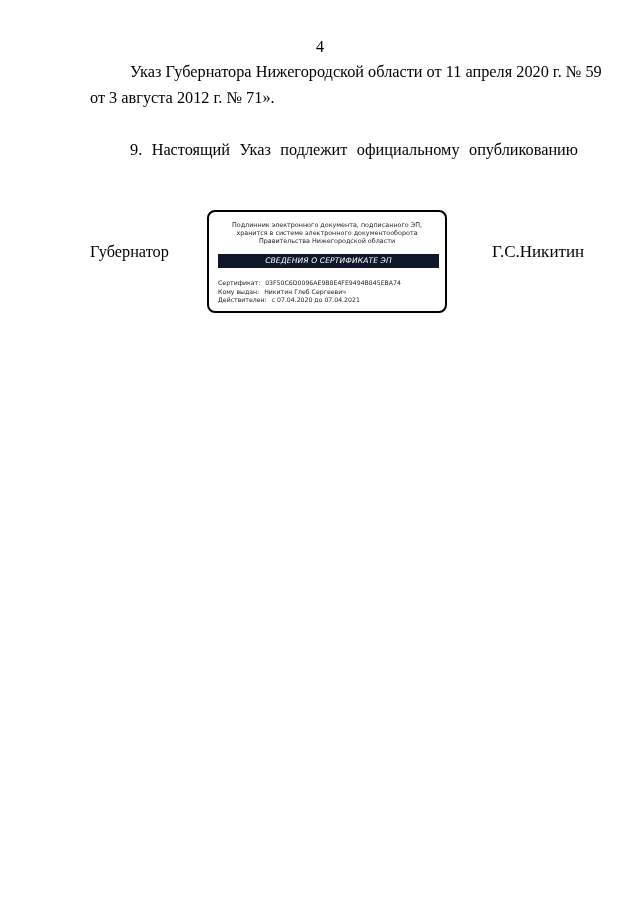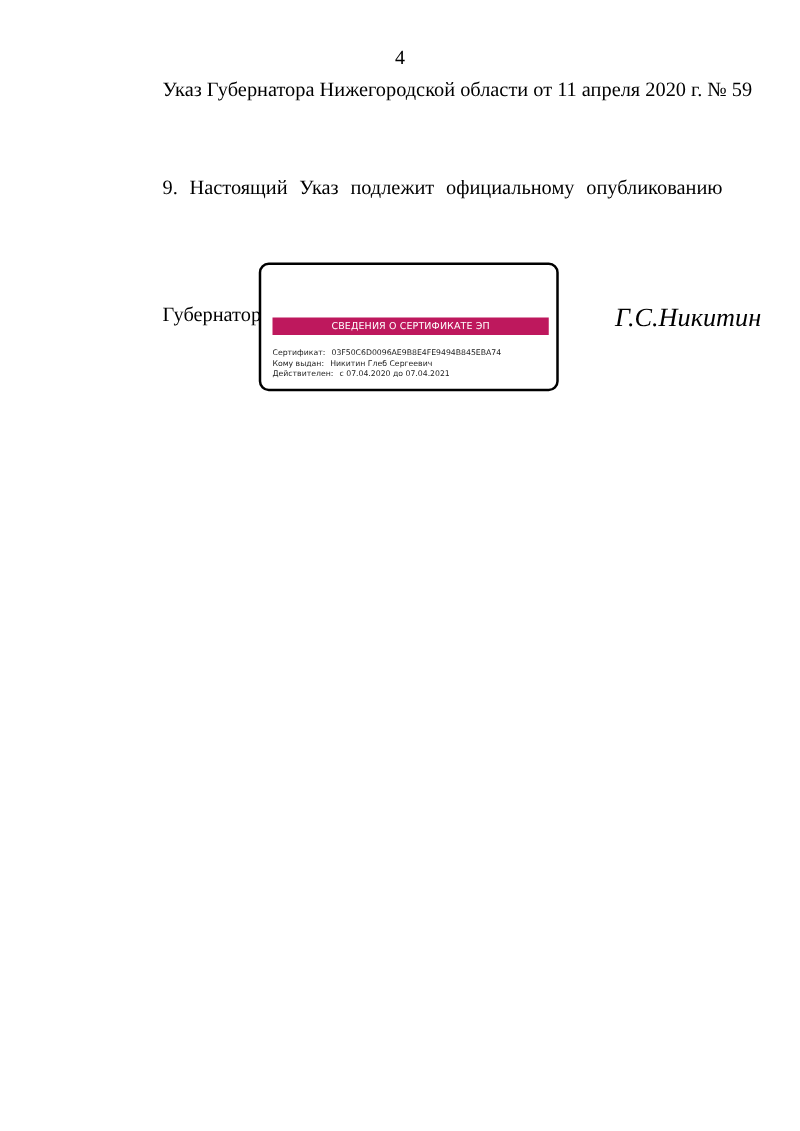--- a/index.html
+++ b/index.html
@@ -16,58 +16,65 @@
       text-align: justify; text-align-last: auto;
     }
     .line {
       display: block; text-align: justify; text-align-last: justify; white-space: nowrap;
       height: 26px;
     }
     .line.last { text-align-last: left; }
     .indent { padding-left: 40px; }
     .p1 { top: 59px; }
     .p2 { top: 137px; }
-    .sig-left { position: absolute; left: 90px; top: 242px; font-size: 16.3px; margin-left: 40px; }
-    .sig-right { position: absolute; left: 492px; top: 242px; font-size: 21px; font-style: italic; }
+    .sig-left { position: absolute; left: 90px; top: 242px; font-size: 16.3px; }
+    .sig-right { position: absolute; left: 492px; top: 242px; font-size: 17px; }
     .stamp {
       position: absolute; left: 207px; top: 210px; width: 236px; height: 99px;
       border: 2px solid #000; border-radius: 8px;
       font-family: "DejaVu Sans", sans-serif; color: #222;
     }
     .stamp-head {
       position: absolute; top: 9px; left: 0; width: 236px; text-align: center;
       font-size: 6.4px; line-height: 8.2px;
     }
     .stamp-bar {
       position: absolute; top: 42px; left: 9px; width: 221px; height: 14px;
-      background: #be185d; color: #fff; text-align: center; font-size: 7.6px; line-height: 14px;
+      background: #0f172a; color: #fff; text-align: center; font-size: 7.6px; line-height: 14px;
       letter-spacing: 0.1px;
+      font-style: italic;
     }
     .stamp-rows {
       position: absolute; top: 67px; left: 9px; font-size: 6.2px; line-height: 8.6px;
       white-space: nowrap;
     }
     .stamp-rows .lbl { margin-right: 3px; }
   </style>
 </head>
 <body>
 
 <div class="page-num">4</div>
 
 <div class="para p1">
   <span class="line indent">Указ Губернатора Нижегородской области от 11 апреля 2020 г. № 59</span>
+  <span class="line last">от 3 августа 2012 г. № 71».</span>
 </div>
 
 <div class="para p2">
   <span class="line indent">9. Настоящий Указ подлежит официальному опубликованию</span>
 </div>
 
 <div class="sig-left">Губернатор</div>
 
 <div class="stamp">
+  <div class="stamp-head">
+    <div>Подлинник электронного документа, подписанного ЭП,</div>
+    <div>хранится в системе электронного документооборота</div>
+    <div>Правительства Нижегородской области</div>
+  </div>
   <div class="stamp-bar">СВЕДЕНИЯ О СЕРТИФИКАТЕ ЭП</div>
   <div class="stamp-rows">
     <div>
       <span class="lbl">Сертификат:</span>
       <span>03F50C6D0096AE9B8E4FE9494B845EBA74</span>
     </div>
     <div>
       <span class="lbl">Кому выдан:</span>
       <span>Никитин Глеб Сергеевич</span>
     </div>

